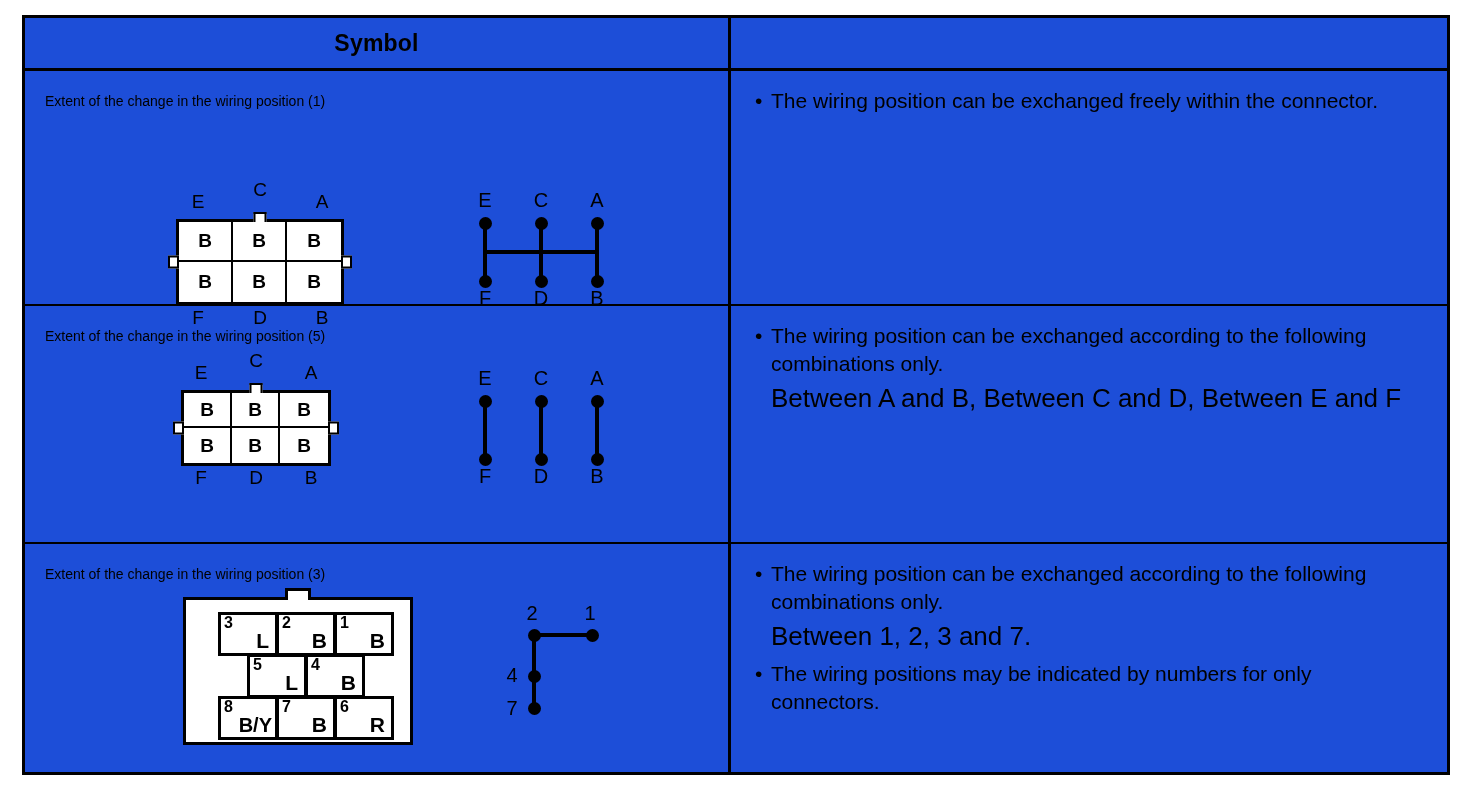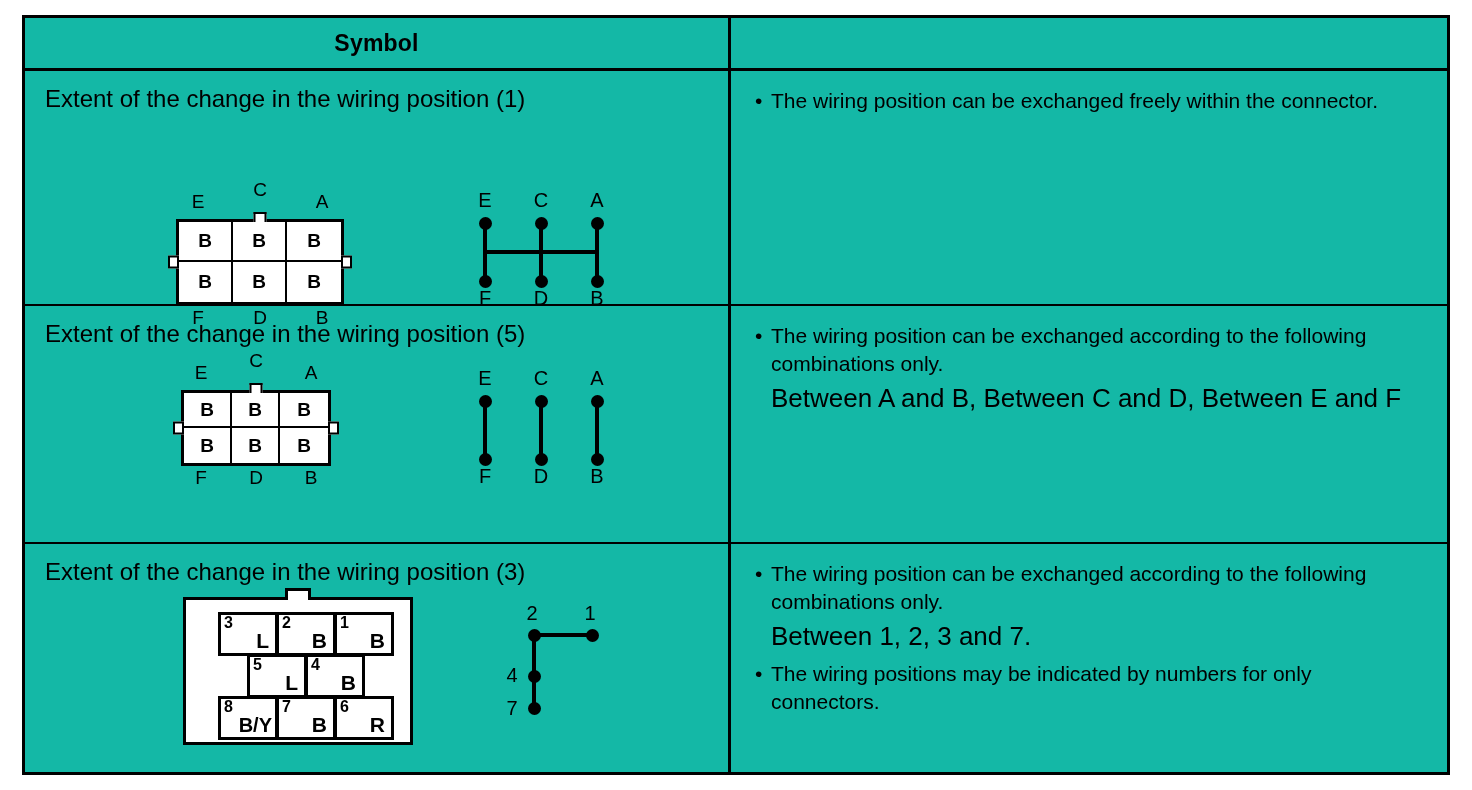--- a/index.html
+++ b/index.html
@@ -23,21 +23,21 @@
 
   
   .legend-table {
     position: absolute;
     left: 22px;
     top: 15px;
     width: 1428px;
     height: 760px;
     border: 3px solid #000;
     box-sizing: border-box;
-    background: #14b8a6;
+    background: #1d4ed8;
   }
 
   .header-row {
     display: flex;
     height: 53px;
     border-bottom: 3px solid #000;
     box-sizing: border-box;
   }
   .header-cell {
     display: flex;
@@ -70,22 +70,22 @@
   .cell-meaning {
     flex: 1;
     box-sizing: border-box;
     position: relative;
     padding: 16px 18px 0 22px;
   }
 
   .row-title {
     position: absolute;
     left: 20px;
-    top: 14px;
-    font-size: 24px;
+    top: 22px;
+    font-size: 14px;
     white-space: nowrap;
   }
 
   
   .bullet-item {
     display: flex;
     align-items: flex-start;
     margin-bottom: 2px;
   }
   .bullet-dot {

